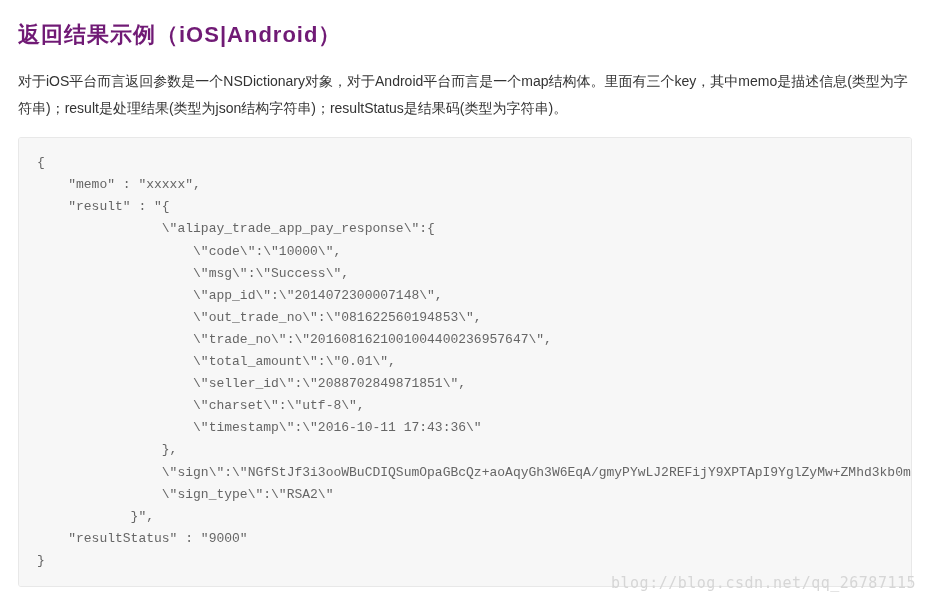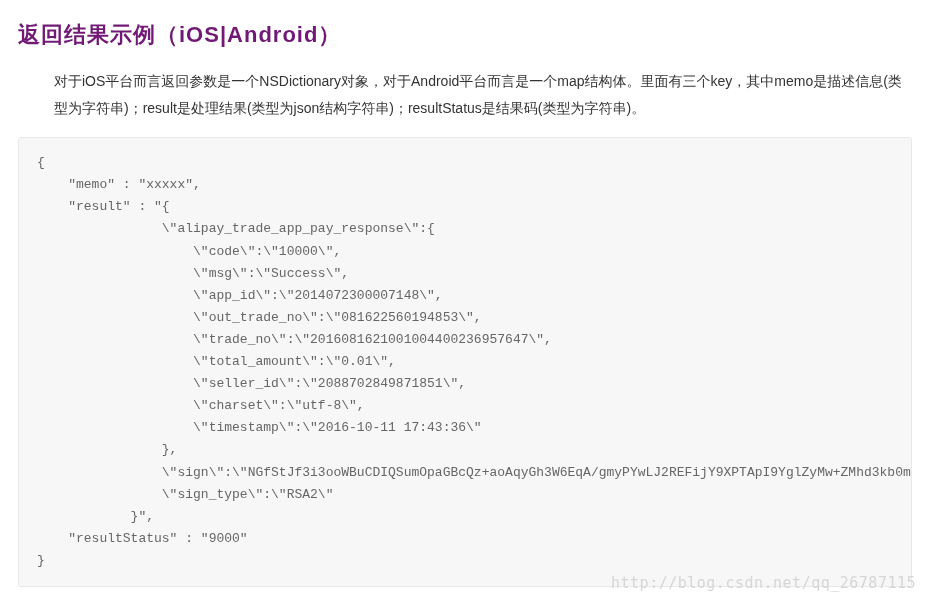--- a/index.html
+++ b/index.html
@@ -19,21 +19,20 @@
       font-weight: bold;
       color: #701a75;
       margin-bottom: 18px;
       letter-spacing: 1px;
     }
     .description {
       font-size: 14px;
       color: #333;
       line-height: 1.9;
       margin-bottom: 16px;
-      margin-left: 36px;
     }
     .code-block {
       background: #f7f7f7;
       border: 1px solid #e8e8e8;
       border-radius: 3px;
       padding: 14px 18px;
       font-family: Consolas, Monaco, "Courier New", monospace;
       font-size: 13px;
       color: #666;
       line-height: 1.7;
@@ -81,13 +80,13 @@
                     \"seller_id\":\"2088702849871851\",
                     \"charset\":\"utf-8\",
                     \"timestamp\":\"2016-10-11 17:43:36\"
                 },
                 \"sign\":\"NGfStJf3i3ooWBuCDIQSumOpaGBcQz+aoAqyGh3W6EqA/gmyPYwLJ2REFijY9XPTApI9YglZyMw+ZMhd3kb0mh4RAXM
                 \"sign_type\":\"RSA2\"
             }",
     "resultStatus" : "9000"
 }</pre>
 
-<div class="watermark">http://blog.csdn.net/qq_26787115</div>
+<div class="watermark">blog://blog.csdn.net/qq_26787115</div>
 
 </body></html>

